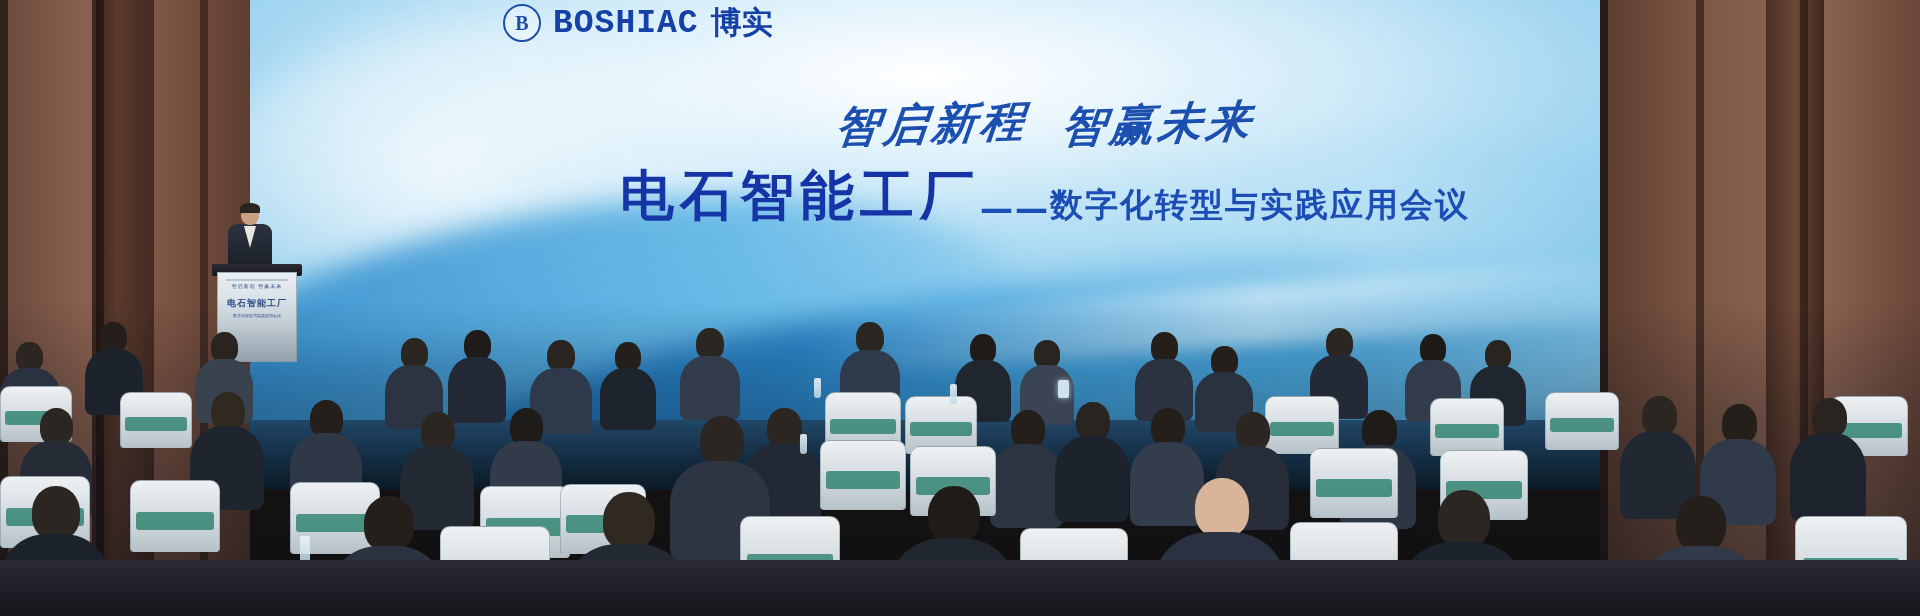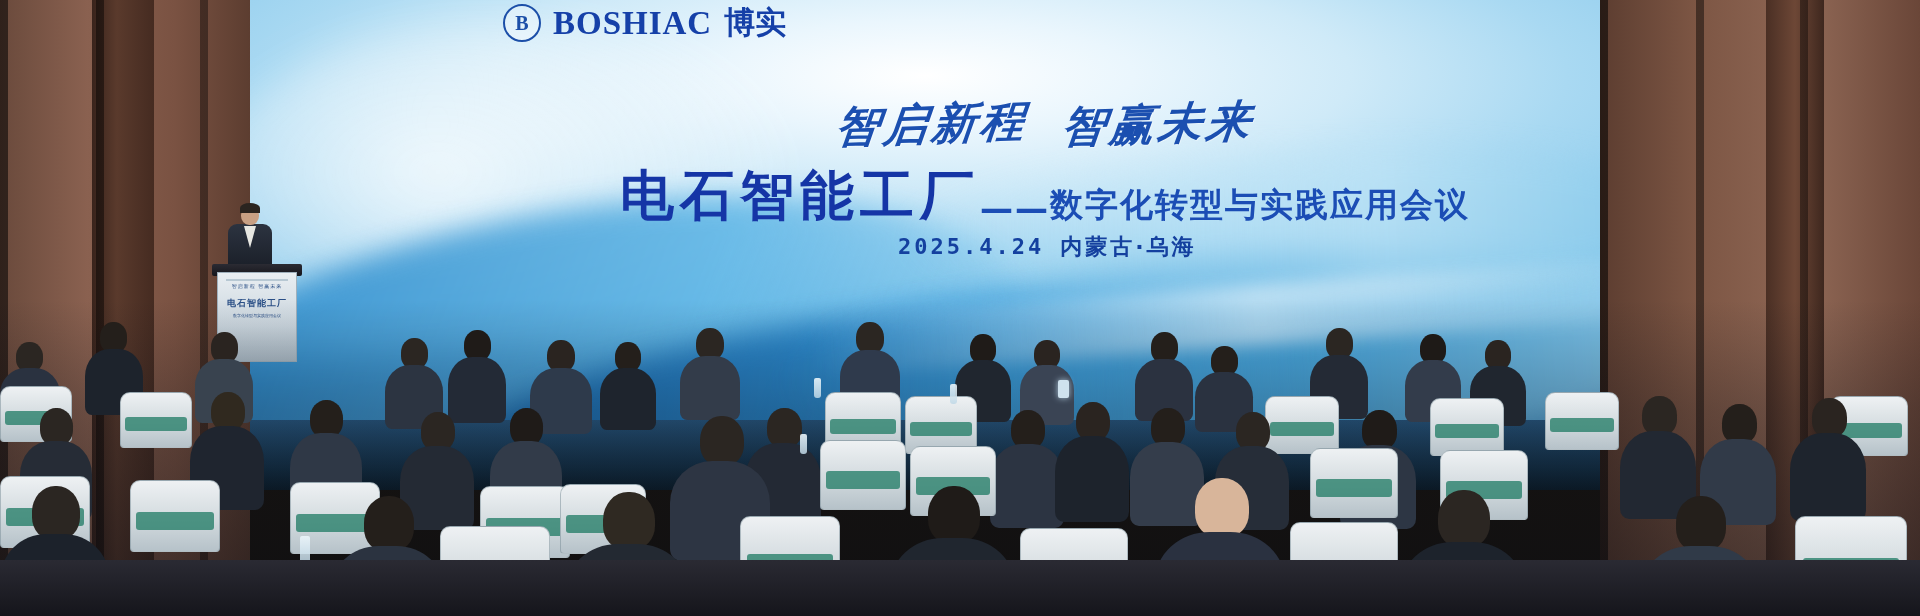--- a/index.html
+++ b/index.html
@@ -78,21 +78,21 @@
     width:38px; height:38px; border-radius:50%;
     border:2.5px solid #1c4fa8;
     display:flex; align-items:center; justify-content:center;
     color:#1c4fa8; font-weight:bold; font-size:20px;
     font-family:"Liberation Serif", serif;
     background:rgba(255,255,255,.35);
   }
   .logo-en{
     font-size:33px; font-weight:bold; letter-spacing:1px;
     color:#1540a8;
-    font-family:Liberation Serif, serif;
+    font-family:Liberation Mono, monospace;
   }
   .logo-cn{
     font-size:31px; font-weight:bold; color:#1540a8;
     font-family:"DejaVu Sans", sans-serif;
   }
 
   .slogan{
     position:absolute; left:586px; top:95px;
     display:flex; gap:34px; align-items:baseline;
   }
@@ -245,24 +245,20 @@
         <span>智启新程</span>
         <span>智赢未来</span>
       </div>
 
       <div class="title-row">
         <div class="title-main">电石智能工厂</div>
         <div class="title-sub">——</div>
         <div class="title-sub">数字化转型与实践应用会议</div>
       </div>
 
-      <div class="date-row">
-        <div class="date-num">2025.4.24</div>
-        <div class="date-place">内蒙古·乌海</div>
-      </div>
 
     </div>
   </div>
 
   <div id="stage-front"></div>
 
   <div id="speaker">
     <div class="sp-body"></div>
     <div class="sp-shirt"></div>
     <div class="sp-head"></div>

